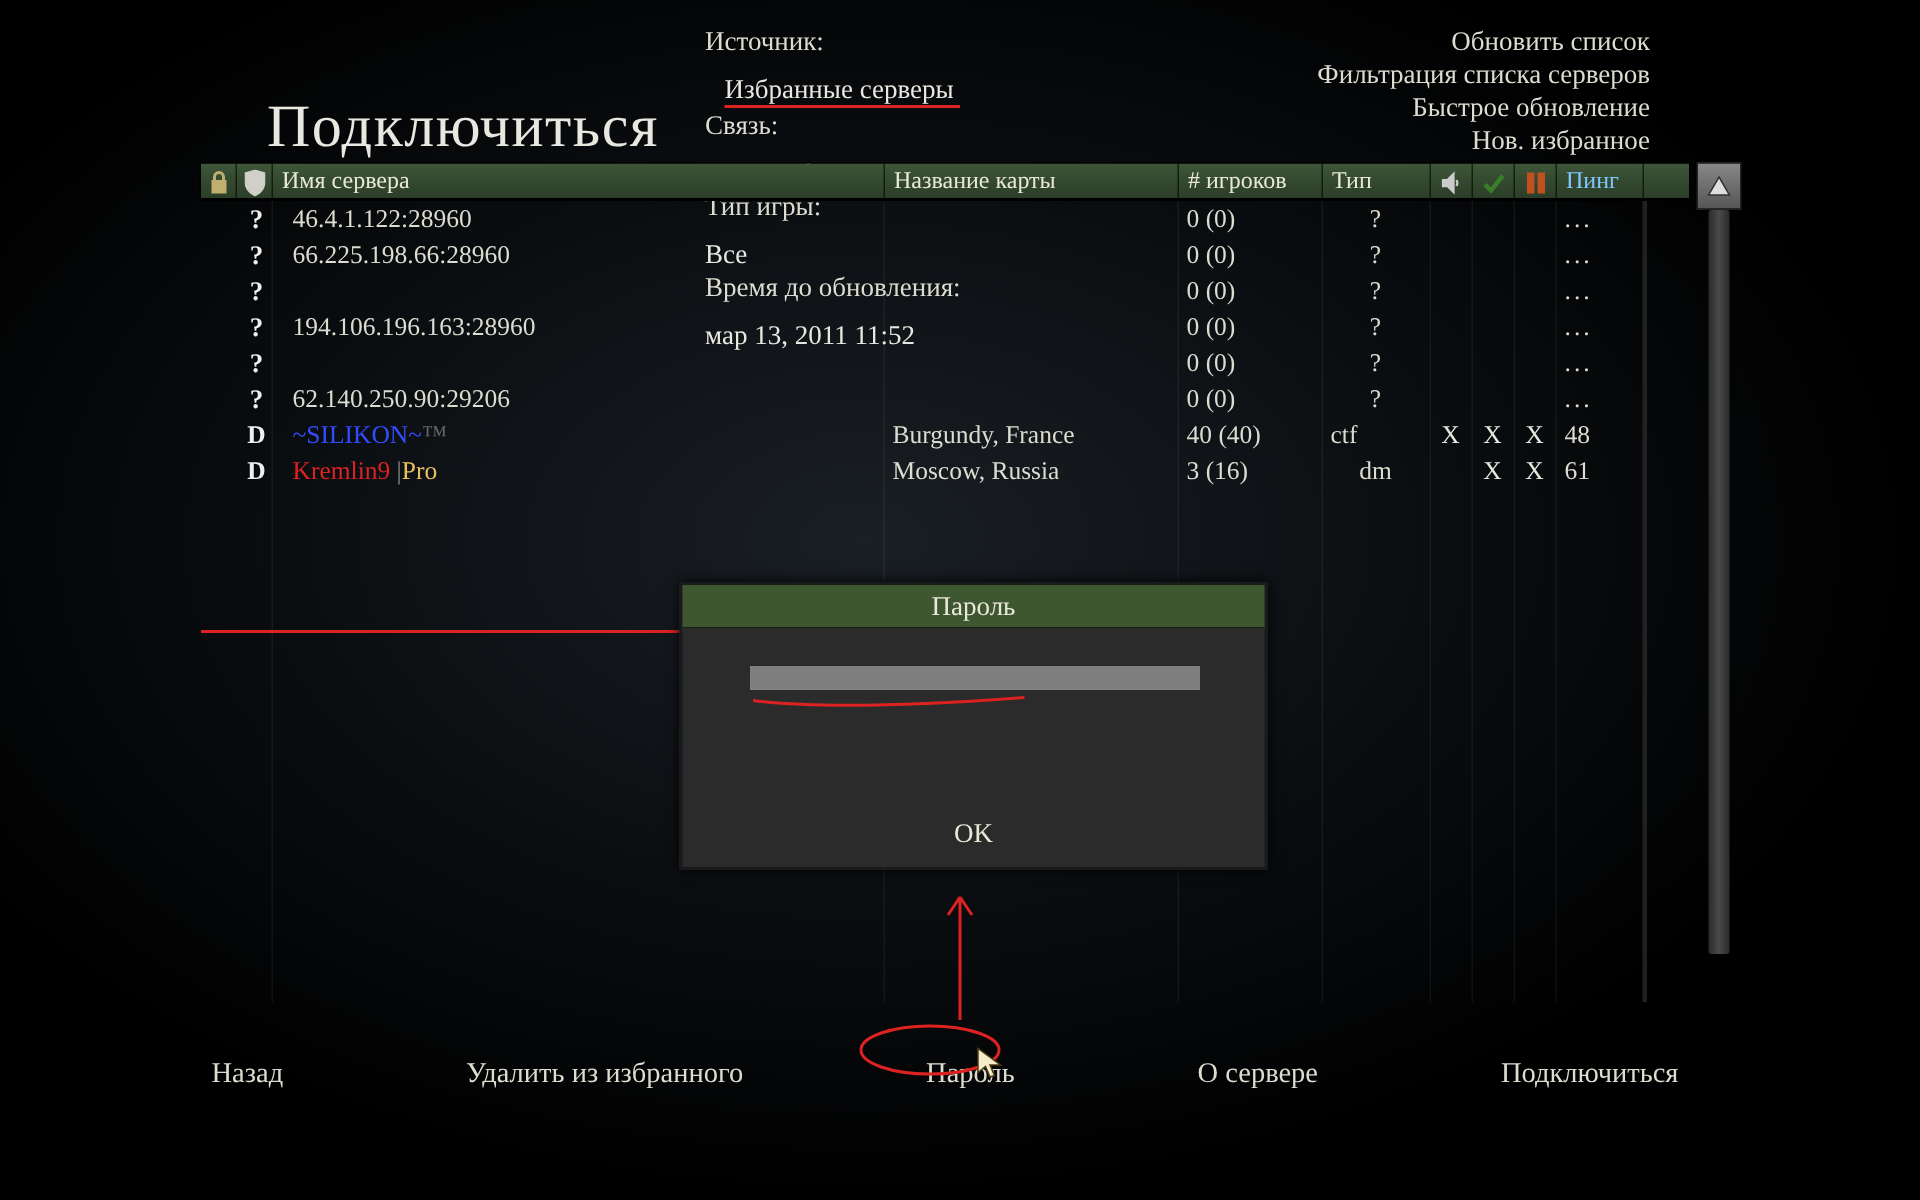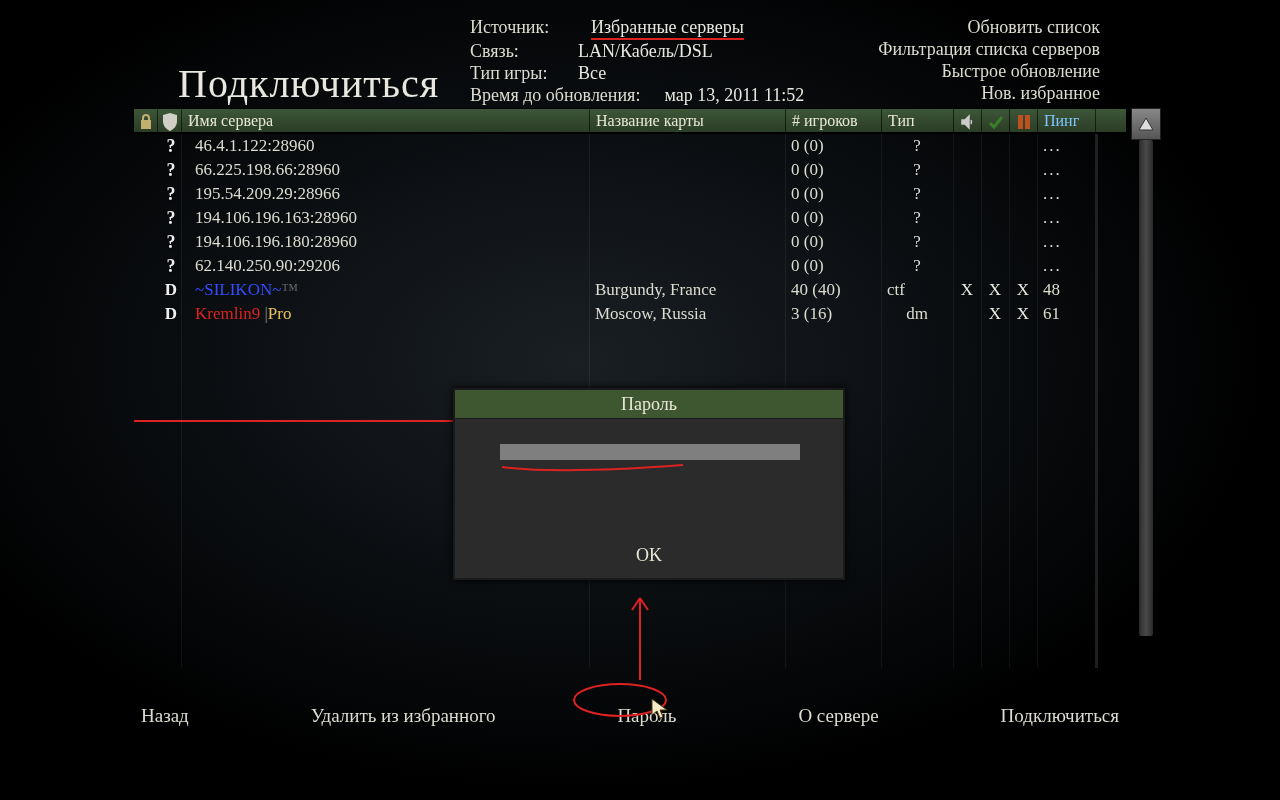--- a/index.html
+++ b/index.html
@@ -1,19 +1,19 @@
 <!DOCTYPE html>
 <html><head>
 <meta charset="utf-8">
 <style>
   html,body{margin:0;padding:0;width:1280px;height:800px;overflow:hidden;background:#000;font-family:"Georgia","Times New Roman",serif;color:#dcdcd0;}
   .stage{position:relative;width:1280px;height:800px;background:radial-gradient(ellipse at 45% 45%,#1a1f24 0%,#0a0d10 40%,#000 70%);}
   .title{position:absolute;left:178px;top:60px;font-size:40px;color:#e8e8e0;letter-spacing:1px;}
   .topinfo{position:absolute;left:470px;top:16px;font-size:18px;line-height:22px;}
-  .topinfo .row{display:flex;gap:24px;margin-bottom:0;}
+  .topinfo .row{display:flex;gap:10px;margin-bottom:0;flex-direction:column;}
   .topinfo .lbl{min-width:84px;text-align:left;}
   .topinfo .val{color:#e8e8e0;}
   .source-underline{display:inline-block;border-bottom:2px solid #d22;margin-left:13px;}
   .toplinks{position:absolute;right:180px;top:16px;font-size:18px;line-height:22px;text-align:right;}
   .toplinks div{cursor:pointer;}
 
   
   .panel{position:absolute;left:133px;top:108px;width:994px;height:560px;}
   .headrow{position:relative;height:26px;background:linear-gradient(#3d5638,#2b3d27);border:1px solid #000;border-bottom:2px solid #000;box-sizing:border-box;font-size:16px;color:#e8e8d8;}
   .headrow .cell{position:absolute;top:0;height:26px;line-height:24px;padding:0 6px;box-sizing:border-box;border-right:1px solid rgba(0,0,0,.6);overflow:hidden;white-space:nowrap;}
@@ -170,21 +170,20 @@
             <div class="cell col-map"></div>
             <div class="cell col-players">0 (0)</div>
             <div class="cell col-type" style="text-align:center">?</div>
             <div class="cell col-snd x"></div>
             <div class="cell col-chk x"></div>
             <div class="cell col-flag x"></div>
             <div class="cell col-ping dots">...</div>
           </div>
           <div class="row" style="top: 48px; position: absolute; left: 0px; right: 0px;">
             <div class="unknown-icon ">?</div>
-            <div class="cell col-name" style="left:56px;width:400px">195.54.209.29:28966</div>
             <div class="cell col-map"></div>
             <div class="cell col-players">0 (0)</div>
             <div class="cell col-type" style="text-align:center">?</div>
             <div class="cell col-snd x"></div>
             <div class="cell col-chk x"></div>
             <div class="cell col-flag x"></div>
             <div class="cell col-ping dots">...</div>
           </div>
           <div class="row" style="top: 72px; position: absolute; left: 0px; right: 0px;">
             <div class="unknown-icon ">?</div>
@@ -192,21 +191,20 @@
             <div class="cell col-map"></div>
             <div class="cell col-players">0 (0)</div>
             <div class="cell col-type" style="text-align:center">?</div>
             <div class="cell col-snd x"></div>
             <div class="cell col-chk x"></div>
             <div class="cell col-flag x"></div>
             <div class="cell col-ping dots">...</div>
           </div>
           <div class="row" style="top: 96px; position: absolute; left: 0px; right: 0px;">
             <div class="unknown-icon ">?</div>
-            <div class="cell col-name" style="left:56px;width:400px">194.106.196.180:28960</div>
             <div class="cell col-map"></div>
             <div class="cell col-players">0 (0)</div>
             <div class="cell col-type" style="text-align:center">?</div>
             <div class="cell col-snd x"></div>
             <div class="cell col-chk x"></div>
             <div class="cell col-flag x"></div>
             <div class="cell col-ping dots">...</div>
           </div>
           <div class="row" style="top: 120px; position: absolute; left: 0px; right: 0px;">
             <div class="unknown-icon ">?</div>

